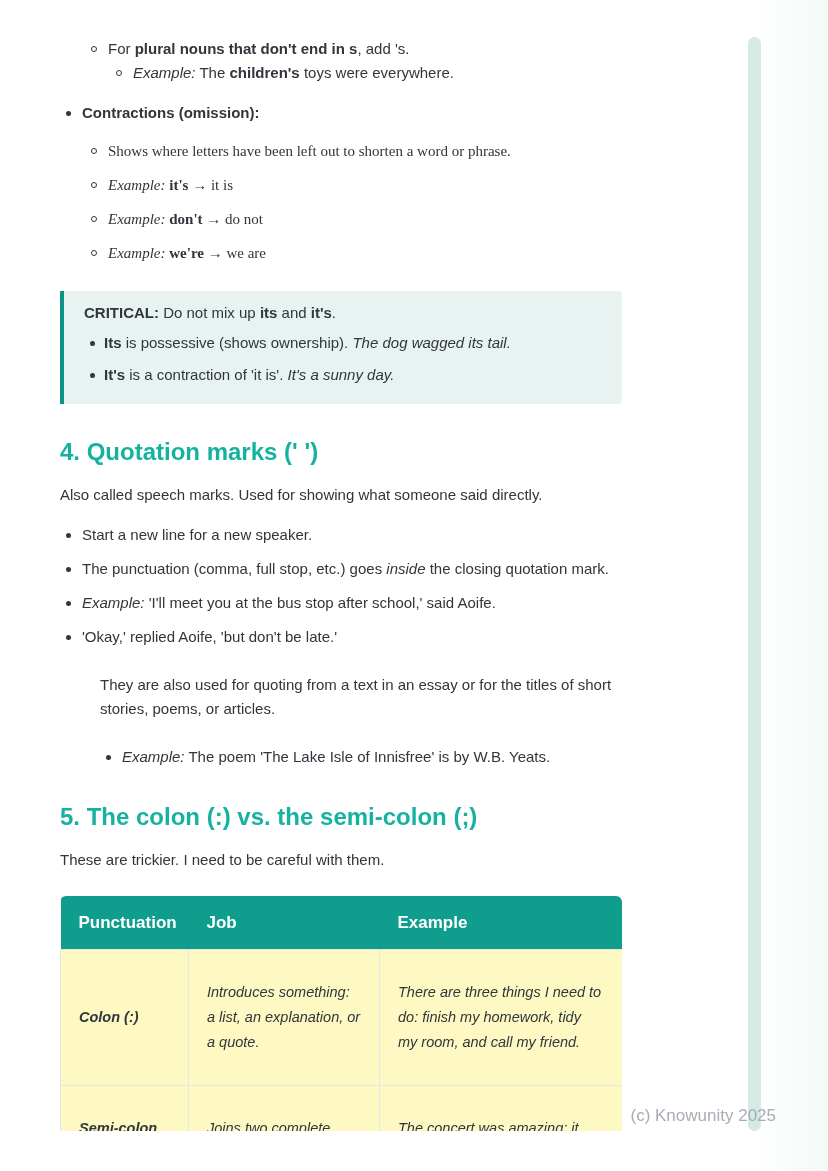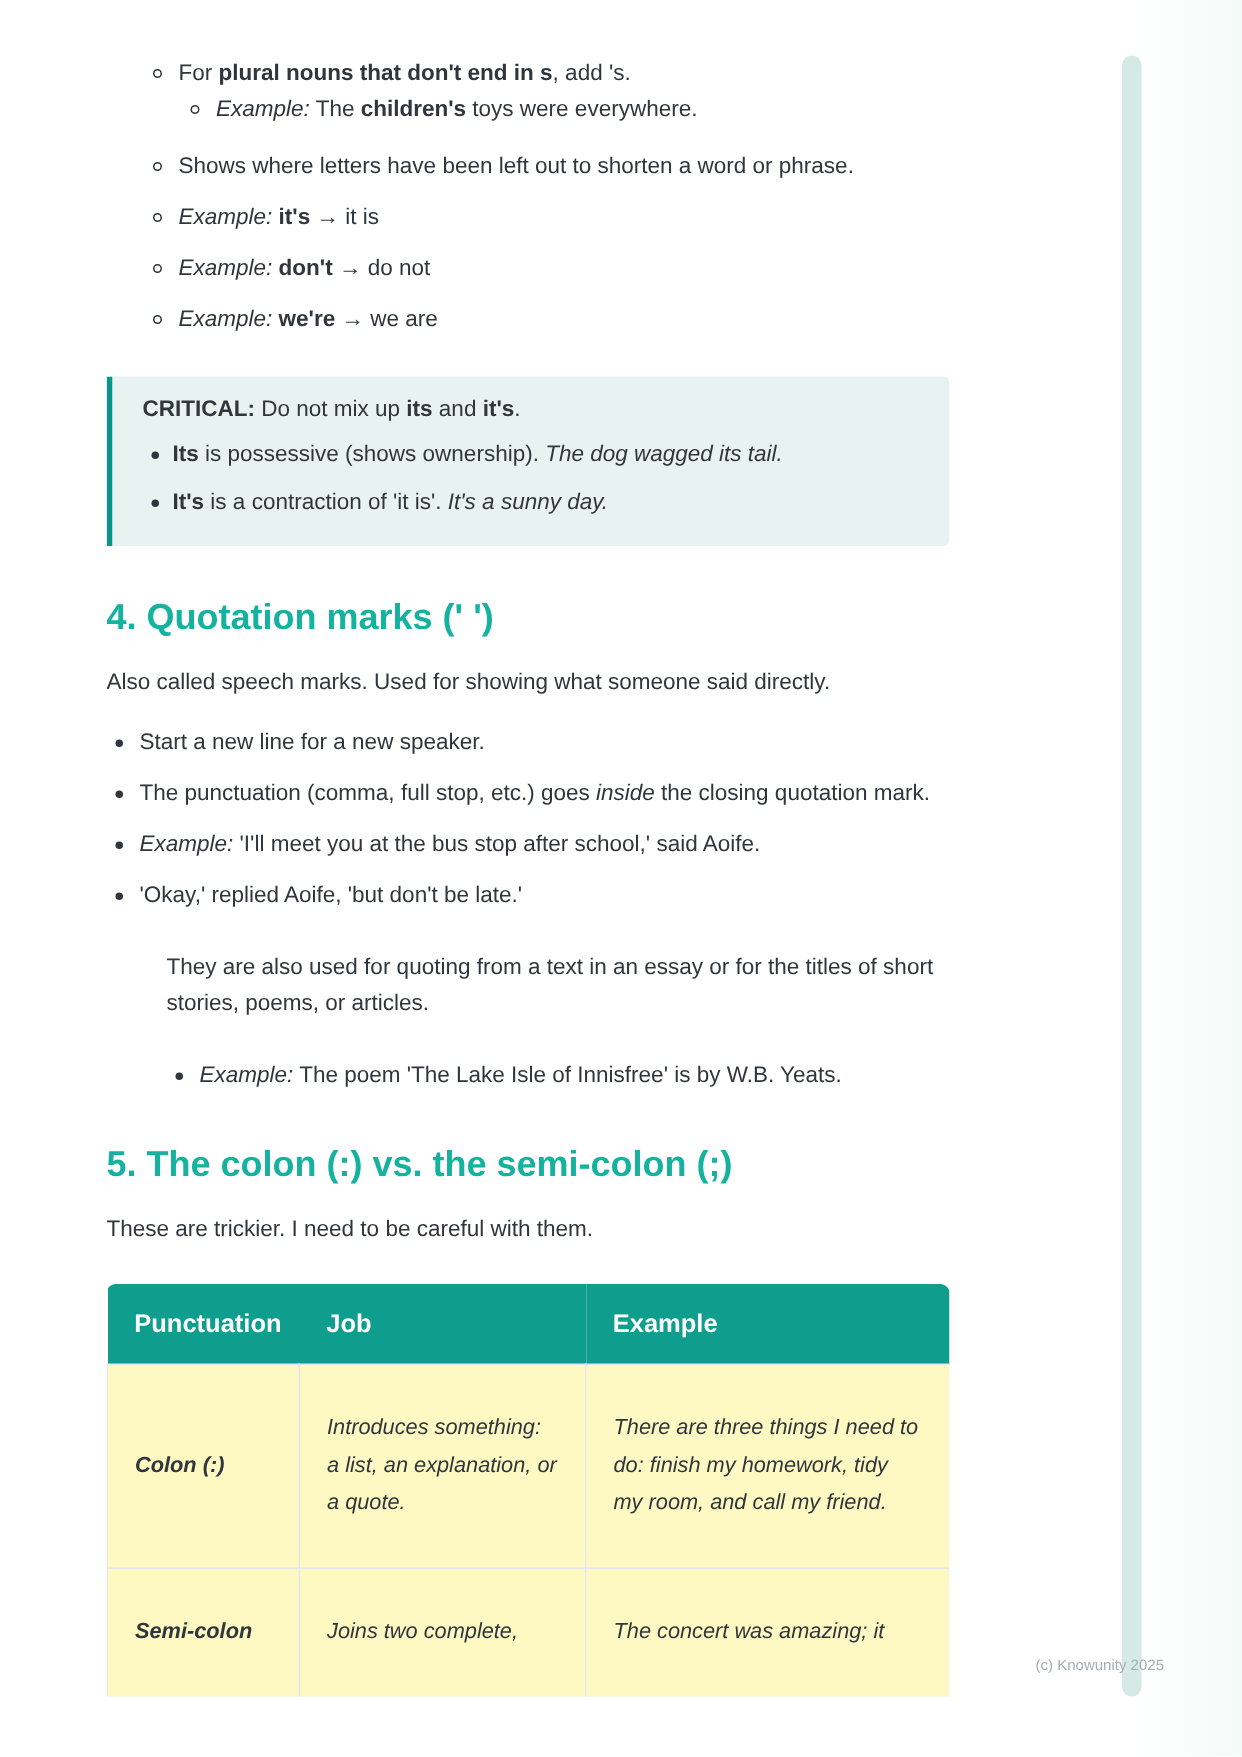--- a/index.html
+++ b/index.html
@@ -25,25 +25,25 @@
   .right-fade{
     position:absolute;top:0;right:0;width:72px;height:100%;
     background:linear-gradient(to right, rgba(222,240,235,0), rgba(222,240,235,0.35));
     pointer-events:none;
   }
   .scrollbar{
     position:absolute;top:37px;right:67px;width:13px;height:1094px;
     background:var(--scrollbar);border-radius:7px;
   }
   .watermark{
-    position:absolute;right:52px;bottom:55px;
-    font-size:10px;color:var(--watermark);z-index:5;
+    position:absolute;right:52px;bottom:45px;
+    font-size:17px;color:var(--watermark);z-index:5;
   }
   .content{
-    position:absolute;left:71px;top:37px;width:562px;height:1094px;
+    position:absolute;left:60px;top:37px;width:562px;height:1094px;
     overflow:hidden;font-size:15px;line-height:24px;
   }
   .b{font-weight:700;}
   .i{font-style:italic;}
   ul{list-style:none;}
   li{position:relative;}
   
   .lvl1>li{padding-left:22px;}
   .lvl1>li::before{
     content:"";position:absolute;left:6px;top:9.5px;width:5px;height:5px;
@@ -55,21 +55,21 @@
     content:"";position:absolute;left:31px;top:8.5px;width:4px;height:4px;
     border-radius:50%;border:1.4px solid var(--text);background:transparent;
   }
   
   .lvl3>li{padding-left:73px;}
   .lvl3>li::before{
     content:"";position:absolute;left:56px;top:8.5px;width:4px;height:4px;
     border-radius:50%;border:1.4px solid var(--text);background:transparent;
   }
   .mt16{margin-top:16px;}
-  .mt14{margin-top:14px;}
+  .mt14{margin-top:14px;font-family:Liberation Serif, serif;}
   .gap>li{margin-bottom:10px;}
   .gap>li:last-child{margin-bottom:0;}
 
   .callout{
     margin-top:26px;
     background:var(--callout-bg,#e8f3f1);
     background:var(--callout_bg);
     border-left:4px solid var(--callout_border);
     border-radius:0 4px 4px 0;
     padding:10px 20px 17px 20px;
@@ -114,20 +114,23 @@
 
   <div class="content">
 
     <ul class="lvl2">
       <li><span>For </span><span class="b">plural nouns that don't end in s</span><span>, add 's.</span></li>
     </ul>
     <ul class="lvl3">
       <li><span class="i">Example:</span><span> The </span><span class="b">children's</span><span> toys were everywhere.</span></li>
     </ul>
 
+    <ul class="lvl1 mt16">
+      <li><span class="b">Contractions (omission):</span></li>
+    </ul>
     <ul class="lvl2 mt14 gap">
       <li><span>Shows where letters have been left out to shorten a word or phrase.</span></li>
       <li><span class="i">Example:</span><span> </span><span class="b">it's</span><span> → it is</span></li>
       <li><span class="i">Example:</span><span> </span><span class="b">don't</span><span> → do not</span></li>
       <li><span class="i">Example:</span><span> </span><span class="b">we're</span><span> → we are</span></li>
     </ul>
 
     <div class="callout">
       <p class="callout-title"><span class="b">CRITICAL:</span><span> Do not mix up </span><span class="b">its</span><span> and </span><span class="b">it's</span><span>.</span></p>
       <ul>

